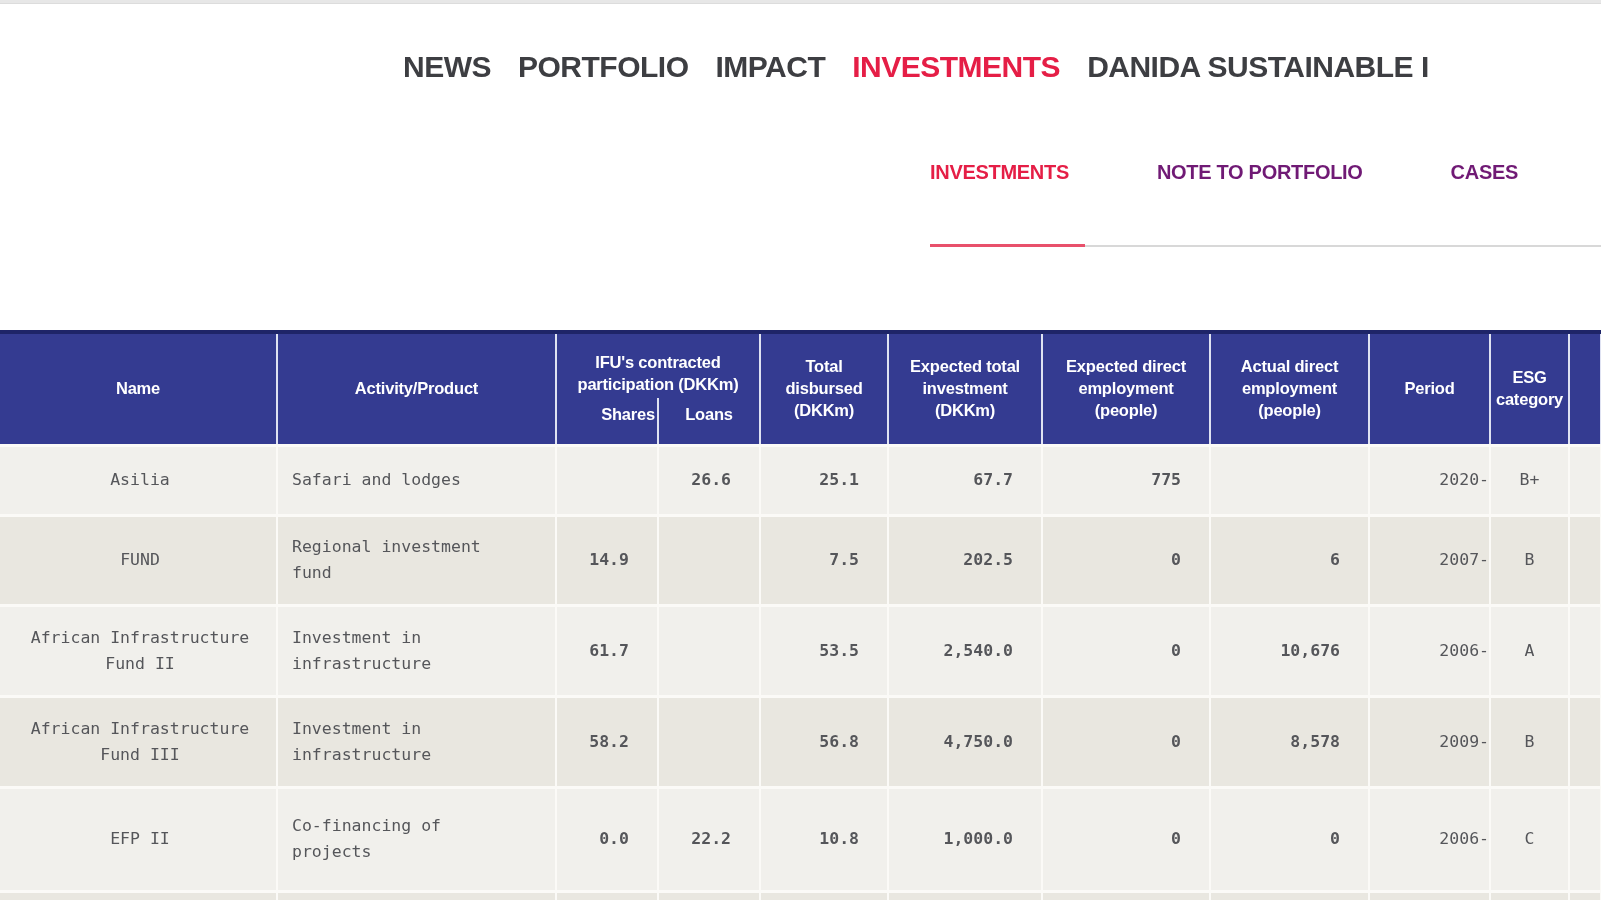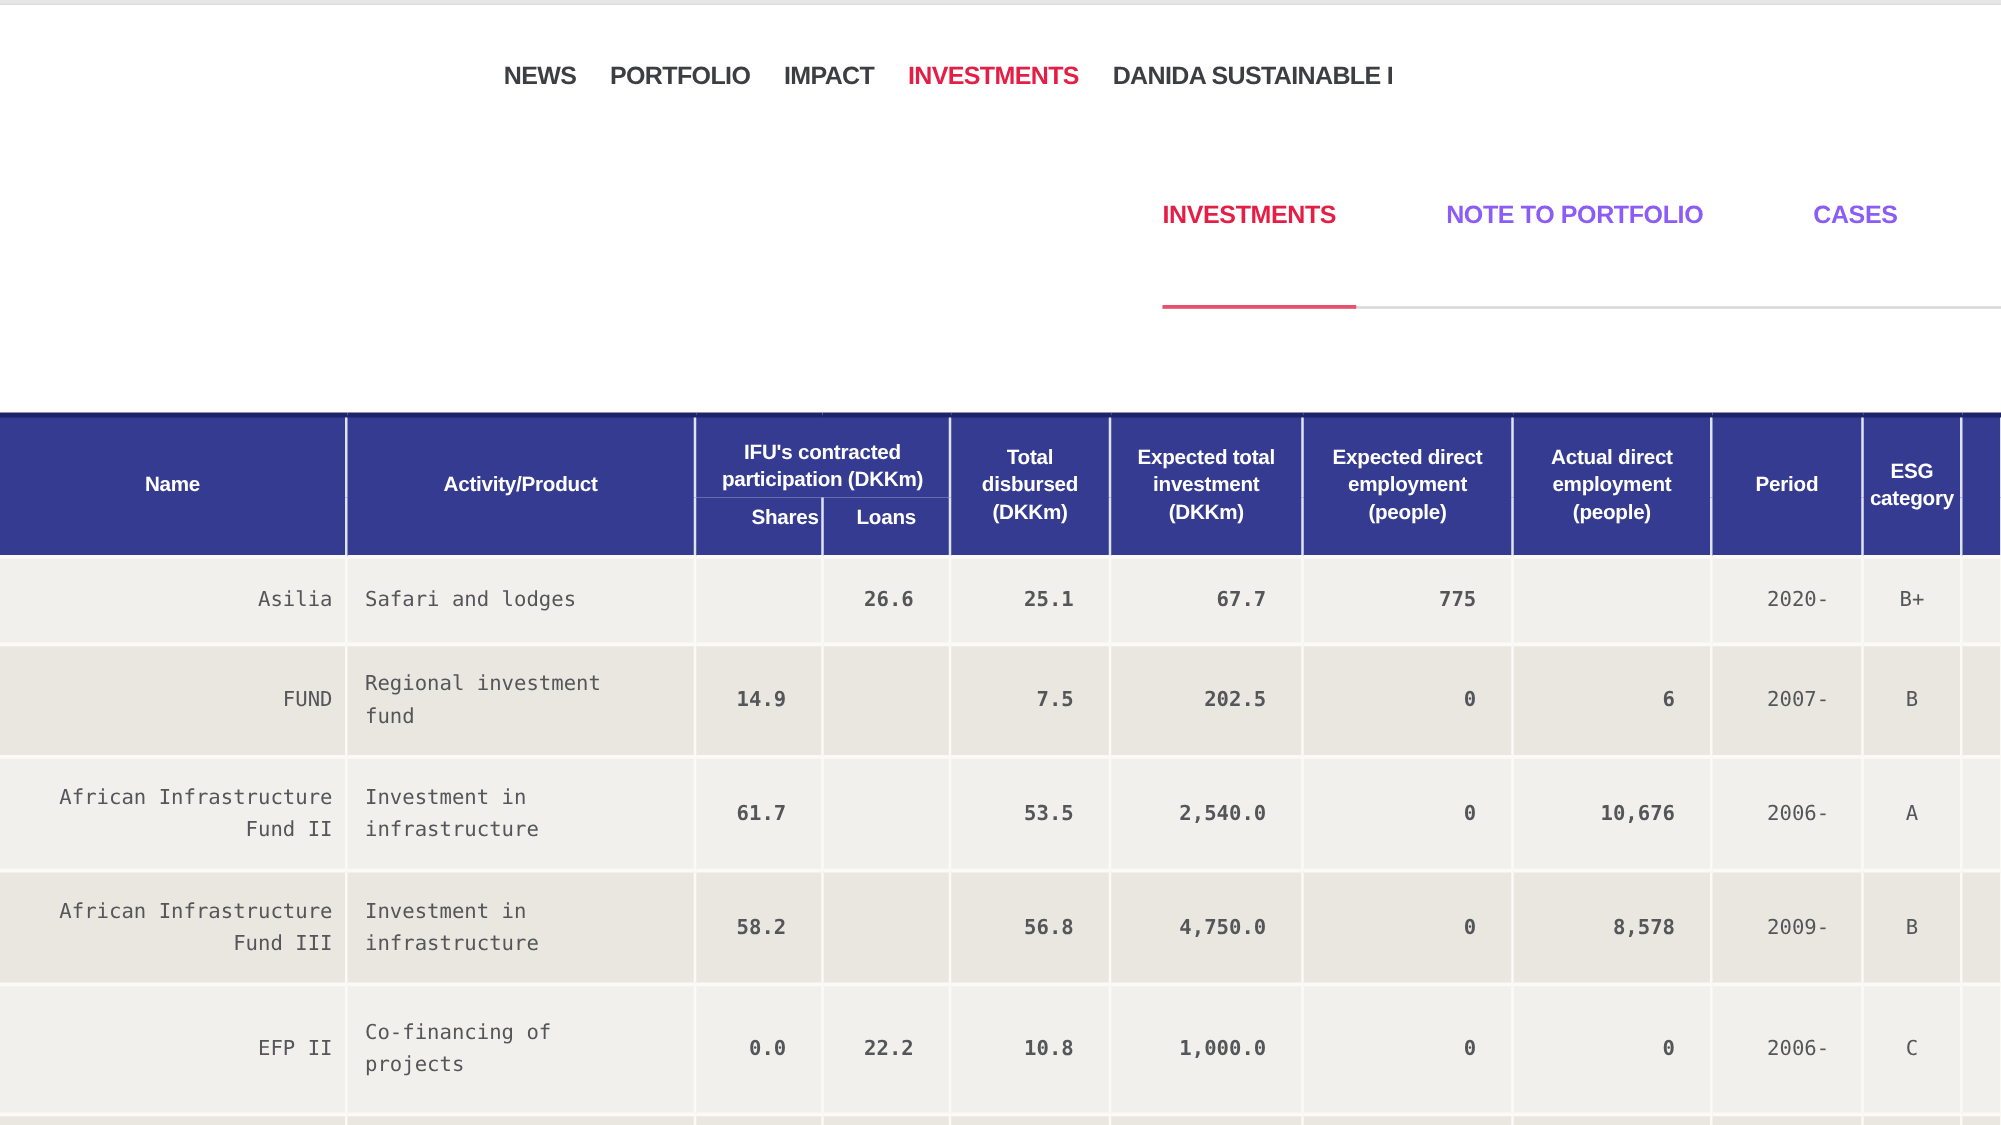--- a/index.html
+++ b/index.html
@@ -11,32 +11,32 @@
   .topbar {
     position:absolute; left:0; top:0; width:1601px; height:4px;
     background:#e7e7e7; border-bottom:1px solid #dcdcdc;
   }
   
   .mainnav {
     position:absolute; left:403px; top:50px; display:flex; gap:27px;
     white-space:nowrap; align-items:center;
   }
   .mainnav a {
-    font-size:20px; font-weight:bold; letter-spacing:-0.5px;
+    font-size:30px; font-weight:bold; letter-spacing:-0.5px;
     color:#3d3e42; text-decoration:none; cursor:pointer;
   }
   .mainnav a.active { color:#e51e46; }
   
   .subnav {
     position:absolute; left:930px; top:161px; display:flex; gap:88px;
     white-space:nowrap; align-items:center;
   }
   .subnav a {
     font-size:20px; font-weight:bold; letter-spacing:-0.3px;
-    color:#8b5cf6; text-decoration:none; cursor:pointer;
+    color:#701a75; text-decoration:none; cursor:pointer;
   }
   .subnav a.active { color:#e51e46; }
   .rule-gray {
     position:absolute; left:930px; top:245px; width:671px; height:2px;
     background:#d8d8d8;
   }
   .rule-red {
     position:absolute; left:930px; top:244px; width:155px; height:3px;
     background:#e8506b;
   }
@@ -60,24 +60,24 @@
   tr.h1 { height:66px; }
   tr.h2 { height:47px; }
   tr.rowA { height:70px; }
   tr.rowB { height:90px; }
   tr.rowC { height:91px; }
   tr.rowD { height:91px; }
   tr.rowE { height:104px; }
   tr.rowF { height:60px; }
   tr.light td { background:#f1f0ec; }
   tr.dark  td { background:#e9e7e0; }
-  td.t-left   { text-align:right;  padding-left:14px; padding-right:10px; }
+  td.t-left   { text-align:center;  padding-left:14px; padding-right:10px; }
   td.t-act    { text-align:left;  padding-left:14px; padding-right:42px;margin-top:10px; }
   td.t-num    { text-align:right; padding-right:28px;font-weight:bold; }
-  td.t-period { text-align:center;  padding-left:18px; }
+  td.t-period { text-align:right;  padding-left:18px; }
   td.t-esg    { text-align:center; }
 </style>
 </head>
 <body>
 
 <div class="page">
   <div class="topbar"></div>
 
   <nav class="mainnav">
     <a>NEWS</a>

